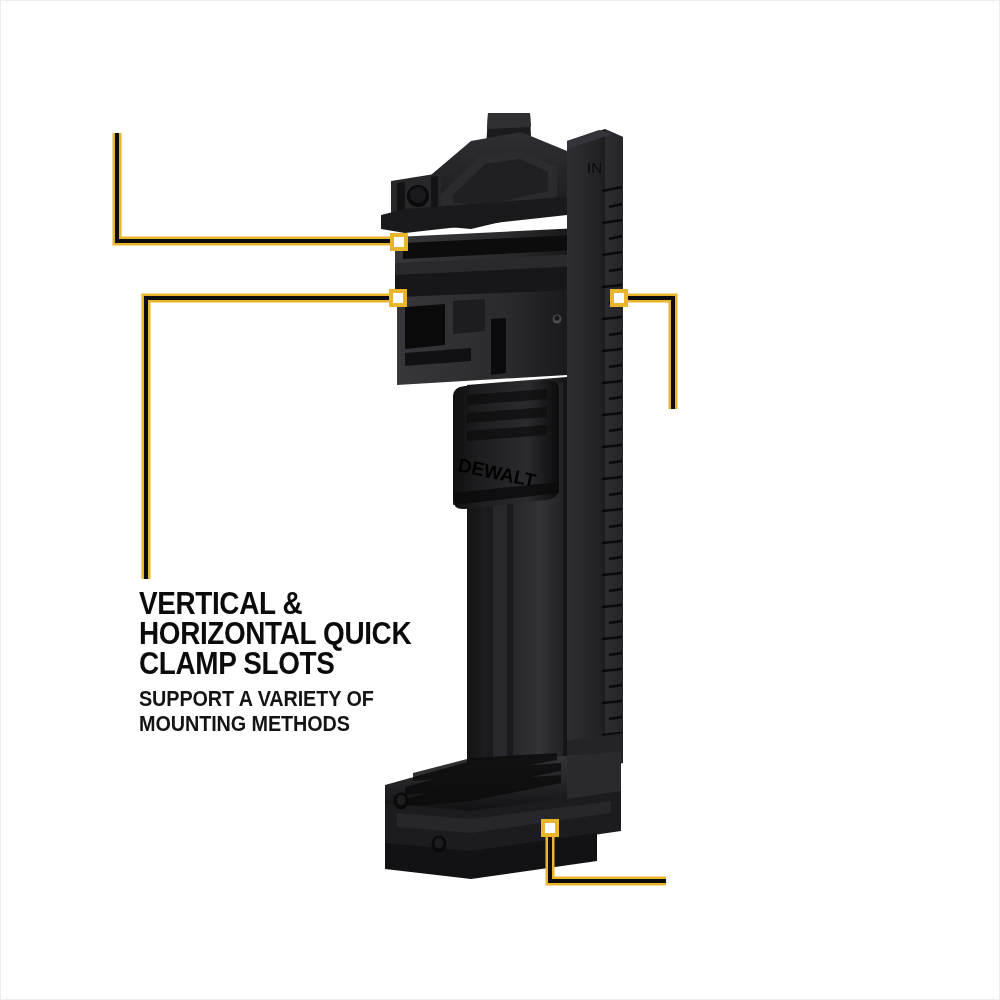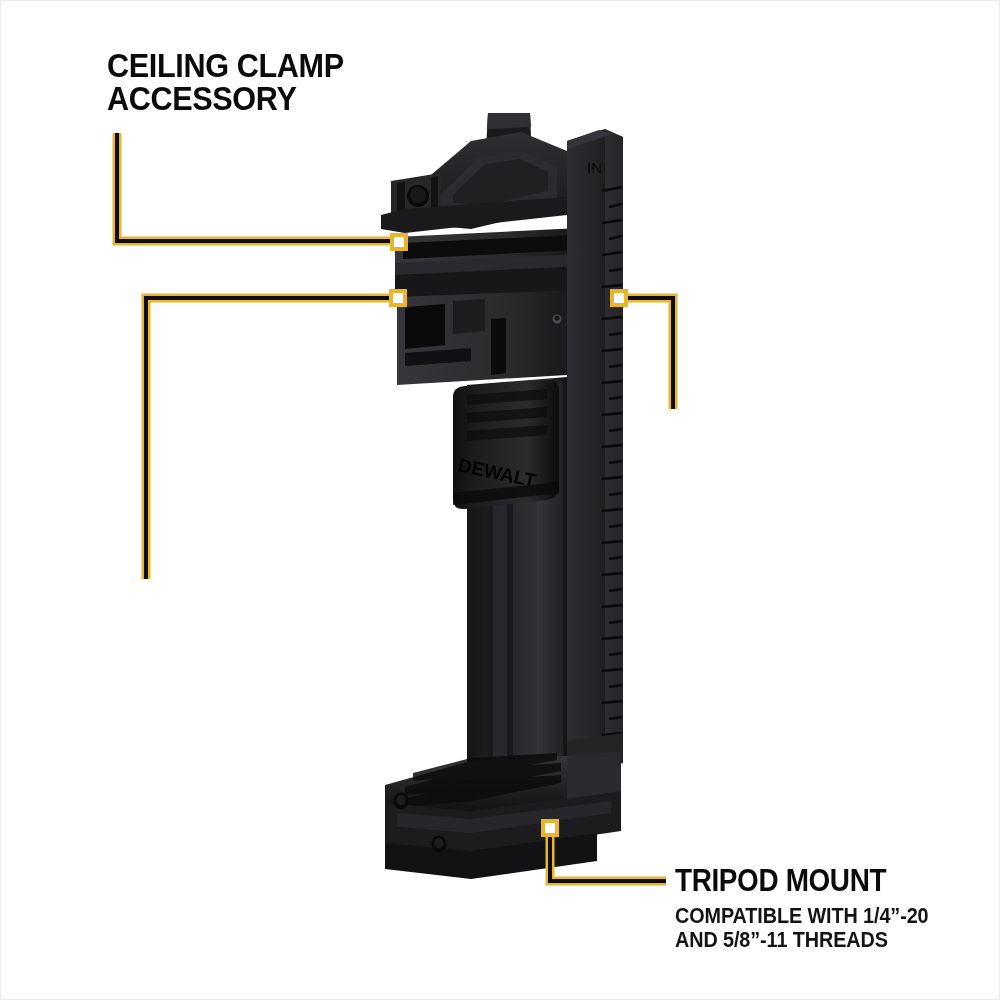--- a/index.html
+++ b/index.html
@@ -285,26 +285,24 @@
 
         <rect x="609" y="288" width="18" height="18" fill="#E8B52B"></rect>
         <rect x="613" y="292" width="10" height="10" fill="#ffffff"></rect>
 
         <rect x="540" y="818" width="18" height="18" fill="#E8B52B"></rect>
         <rect x="544" y="822" width="10" height="10" fill="#ffffff"></rect>
       </g>
     </g>
   </svg>
 
-  <div class="callout" id="co-ceiling">
-    <p class="headline">CEILING CLAMP
-ACCESSORY</p>
+
+
+  <div class="callout" id="co-slots">
+    <p class="headline">VERTICAL &amp;
+HORIZONTAL QUICK
+CLAMP SLOTS</p>
+    <p class="subline">SUPPORT A VARIETY OF
+MOUNTING METHODS</p>
   </div>
 
 
-
-  <div class="callout" id="co-tripod">
-    <p class="headline">TRIPOD MOUNT</p>
-    <p class="subline">COMPATIBLE WITH 1/4”-20
-AND 5/8”-11 THREADS</p>
-  </div>
-
 </div>
 
 </body></html>

